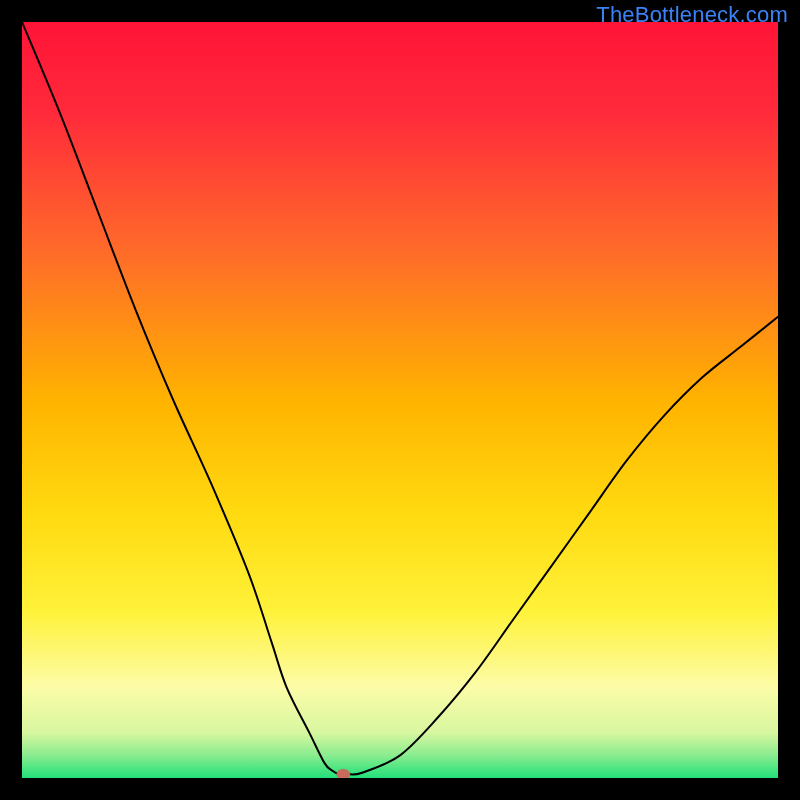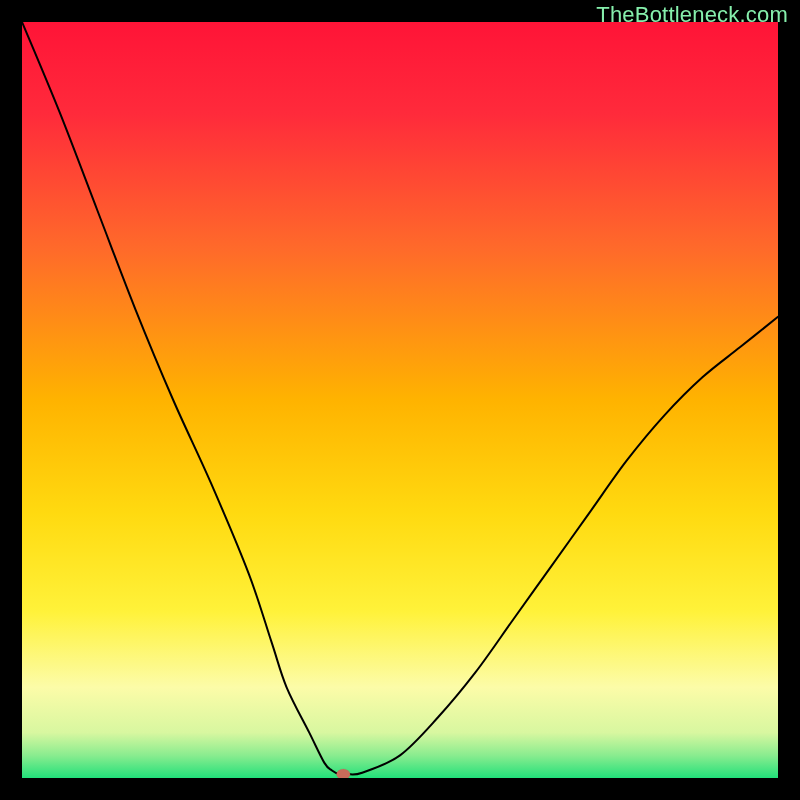--- a/index.html
+++ b/index.html
@@ -14,21 +14,21 @@
   .frame {
     position: relative;
     width: 800px;
     height: 800px;
     background: #000;
   }
   .watermark {
     position: absolute;
     top: 2px;
     right: 12px;
-    color: #86efac;
+    color: #3b82f6;
     font-size: 22px;
     font-weight: 500;
     letter-spacing: 0.2px;
     z-index: 10;
   }
   .plot {
     position: absolute;
     left: 22px;
     top: 22px;
     width: 756px;

